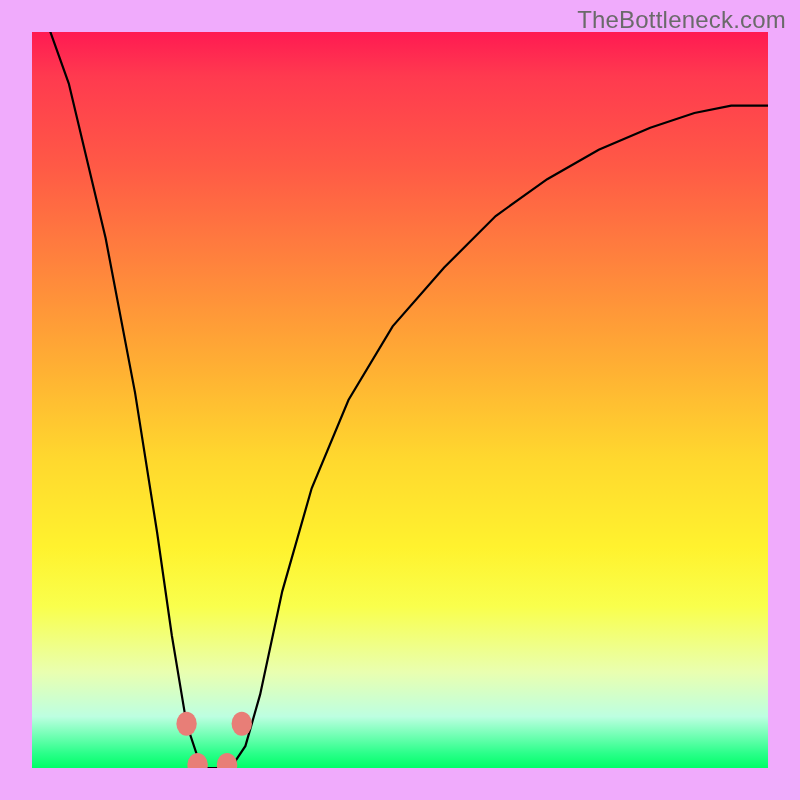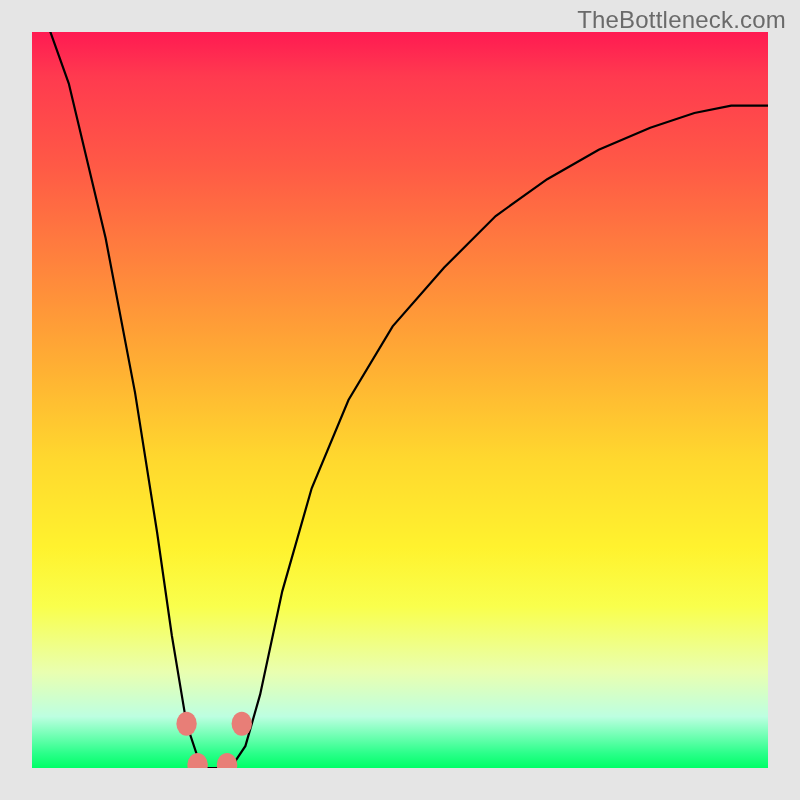--- a/index.html
+++ b/index.html
@@ -7,21 +7,21 @@
     padding: 0;
     width: 800px;
     height: 800px;
     overflow: hidden;
     font-family: Arial, Helvetica, sans-serif;
   }
   .frame {
     position: relative;
     width: 800px;
     height: 800px;
-    background: #e5e5e5;
+    background: #f0abfc;
     box-sizing: border-box;
   }
   .watermark {
     position: absolute;
     top: 6px;
     right: 14px;
     color: #6a6a6a;
     font-size: 24px;
     font-weight: 400;
     letter-spacing: 0.2px;

